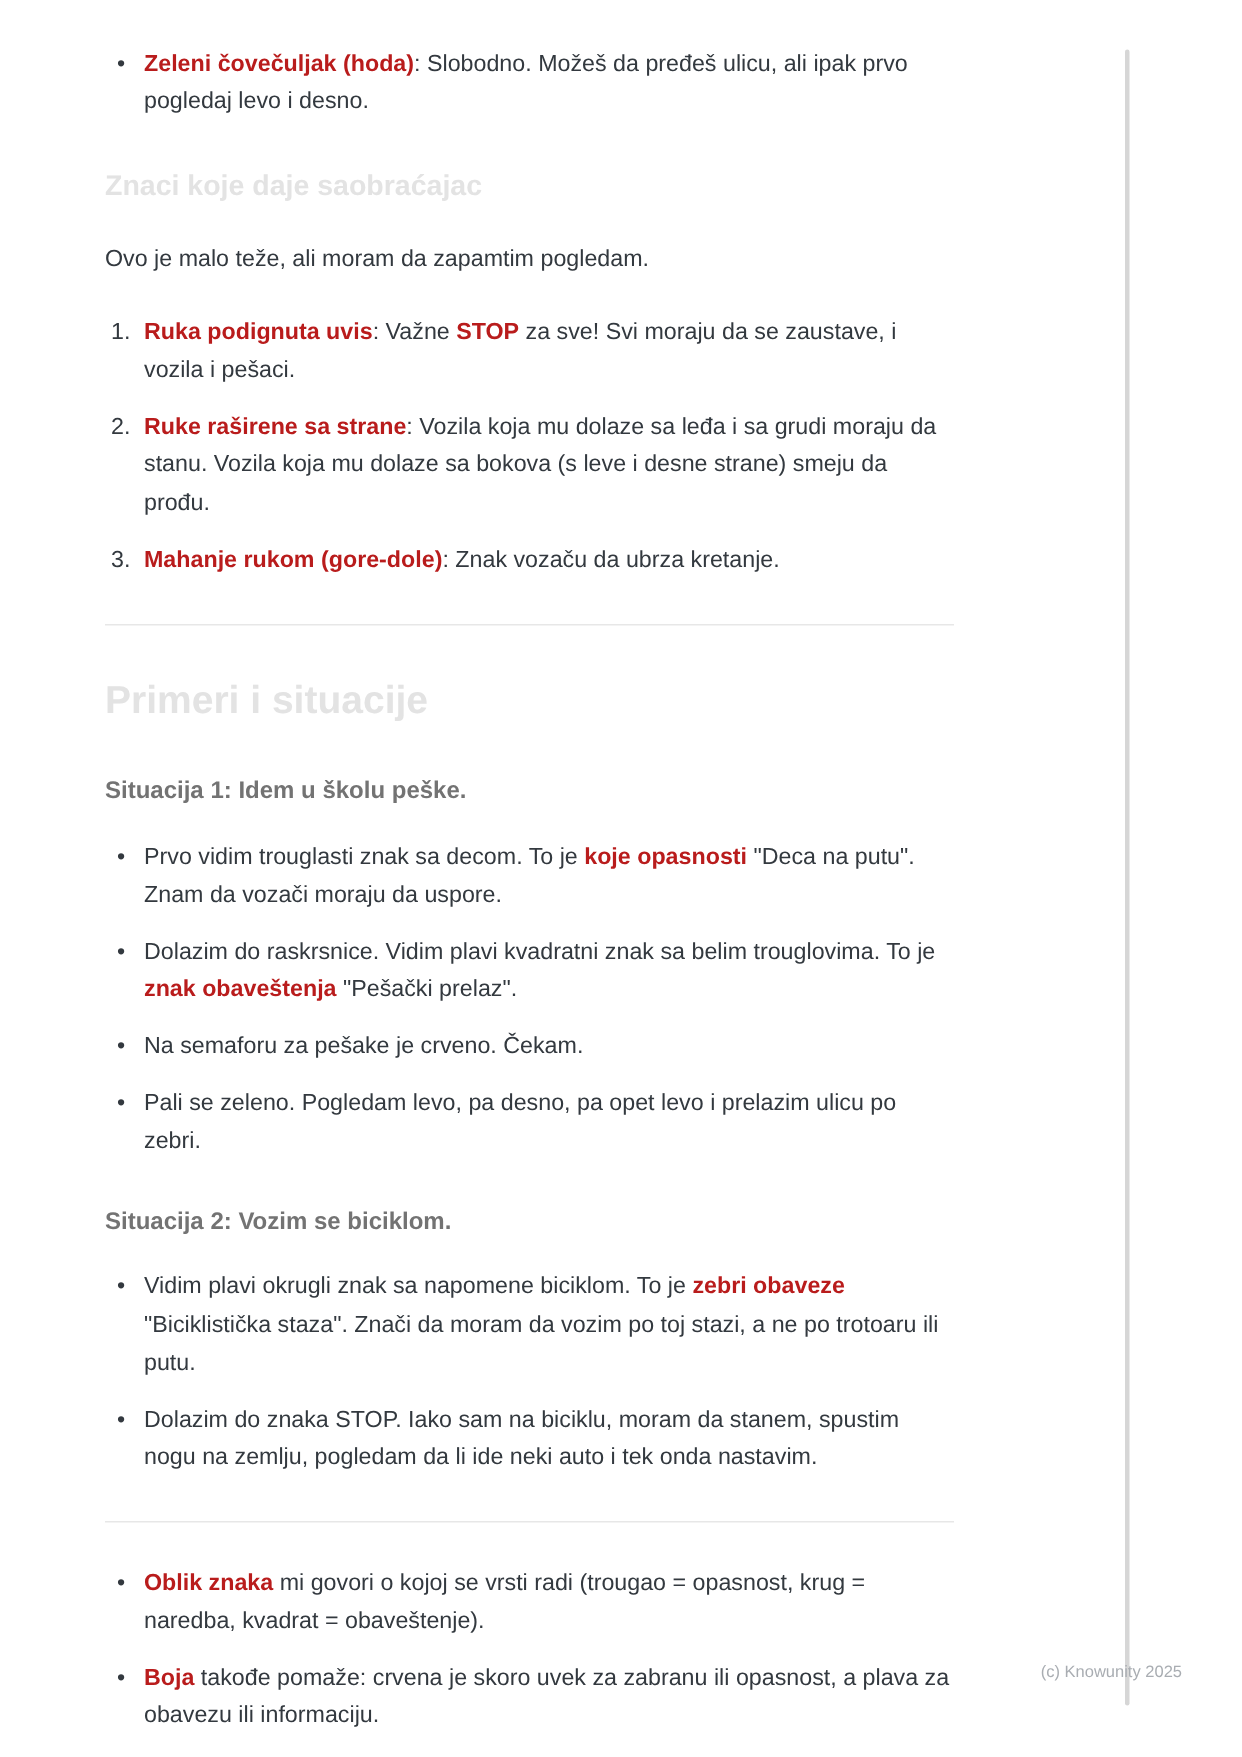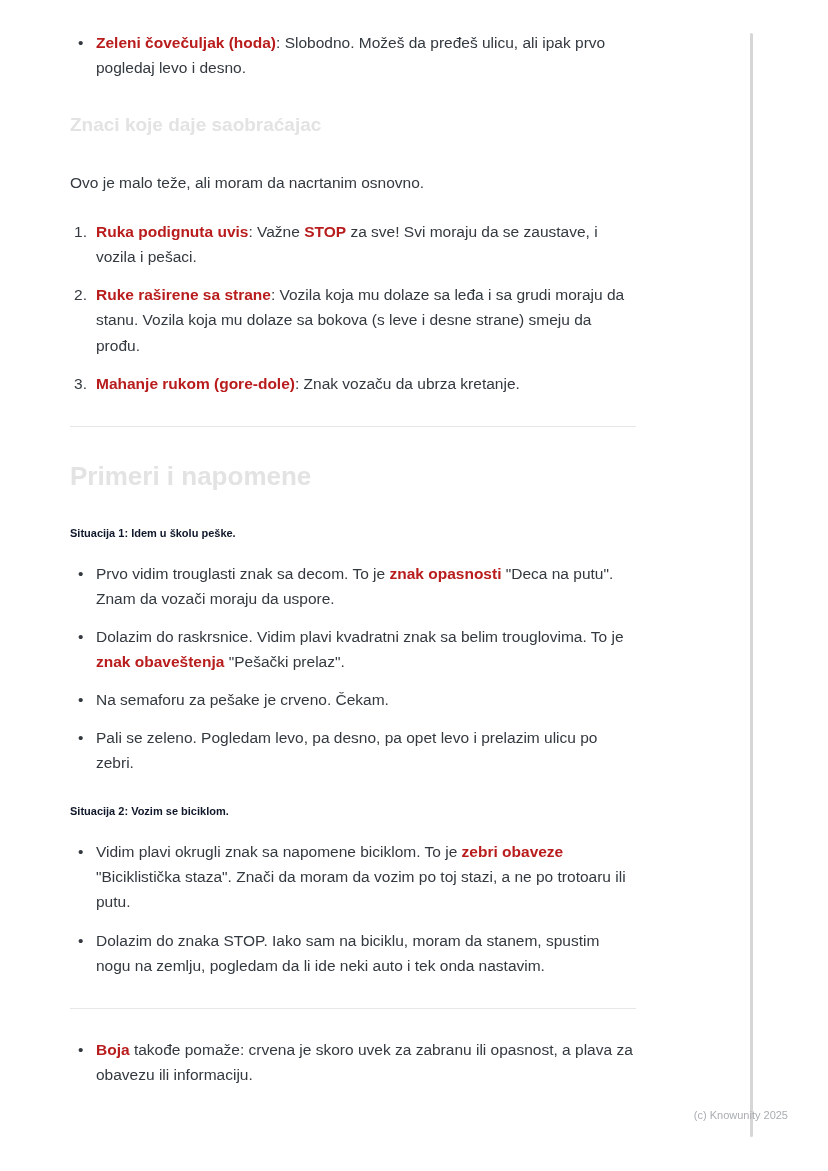--- a/index.html
+++ b/index.html
@@ -21,24 +21,24 @@
   }
   .bold { font-weight: 700; color: #b91c1c; }
   p.para { margin: 0 0 24px; }
   ul.blist { list-style: none; margin: 0 0 26px; }
   ul.blist > li { position: relative; padding-left: 26px; margin-bottom: 13px; }
   ul.blist > li::before { content: "\2022"; position: absolute; left: 8px; color: #33393f; }
   ol.nlist { list-style: none; counter-reset: li; margin: 0 0 26px; }
   ol.nlist > li { position: relative; padding-left: 26px; margin-bottom: 13px; counter-increment: li; }
   ol.nlist > li::before { content: counter(li) "."; position: absolute; left: 4px; color: #33393f; }
   .faint { color: #e3e3e3; font-weight: 700; }
-  .h-sm { font-size: 19px; margin: 30px 0 29px; }
+  .h-sm { font-size: 19px; margin: 30px 0 19px; }
   .h-lg { font-size: 26px; margin: 26px 0 20px; }
   .h-md { font-size: 23px; margin: 30px 0 20px; }
-  .subheading { font-size: 11px; font-weight: 700; color: #0f172a; margin: 28px 0 18px; }
+  .subheading { font-size: 16px; font-weight: 700; color: #737373; margin: 28px 0 18px; }
   hr.divider { border: none; border-top: 1px solid #e7e7e7; margin: 30px 0 28px; }
   .scrollbar {
     position: absolute;
     left: 750px;
     top: 33px;
     width: 2.5px;
     height: 1104px;
     background: #d6d6d6;
     border-radius: 2px;
   }
@@ -55,52 +55,53 @@
 
 <div class="page">
   <div class="content">
 
     <ul class="blist">
       <li><span class="bold">Zeleni čovečuljak (hoda)</span><span>: Slobodno. Možeš da pređeš ulicu, ali ipak prvo pogledaj levo i desno.</span></li>
     </ul>
 
     <h3 class="faint h-sm">Znaci koje daje saobraćajac</h3>
 
-    <p class="para">Ovo je malo teže, ali moram da nacrtanim osnovno.</p>
+    <p class="para">Ovo je malo teže, ali moram da zapamtim pogledam.</p>
 
     <ol class="nlist">
       <li><span class="bold">Ruka podignuta uvis</span><span>: Važne </span><span class="bold">STOP</span><span> za sve! Svi moraju da se zaustave, i vozila i pešaci.</span></li>
       <li><span class="bold">Ruke raširene sa strane</span><span>: Vozila koja mu dolaze sa leđa i sa grudi moraju da stanu. Vozila koja mu dolaze sa bokova (s leve i desne strane) smeju da prođu.</span></li>
       <li><span class="bold">Mahanje rukom (gore-dole)</span><span>: Znak vozaču da ubrza kretanje.</span></li>
     </ol>
 
     <hr class="divider">
 
-    <h2 class="faint h-lg">Primeri i napomene</h2>
+    <h2 class="faint h-lg">Primeri i situacije</h2>
 
     <h4 class="subheading">Situacija 1: Idem u školu peške.</h4>
 
     <ul class="blist">
-      <li><span>Prvo vidim trouglasti znak sa decom. To je </span><span class="bold">znak opasnosti</span><span> "Deca na putu". Znam da vozači moraju da uspore.</span></li>
+      <li><span>Prvo vidim trouglasti znak sa decom. To je </span><span class="bold">koje opasnosti</span><span> "Deca na putu". Znam da vozači moraju da uspore.</span></li>
       <li><span>Dolazim do raskrsnice. Vidim plavi kvadratni znak sa belim trouglovima. To je </span><span class="bold">znak obaveštenja</span><span> "Pešački prelaz".</span></li>
       <li><span>Na semaforu za pešake je crveno. Čekam.</span></li>
       <li><span>Pali se zeleno. Pogledam levo, pa desno, pa opet levo i prelazim ulicu po zebri.</span></li>
     </ul>
 
     <h4 class="subheading">Situacija 2: Vozim se biciklom.</h4>
 
     <ul class="blist">
       <li><span>Vidim plavi okrugli znak sa napomene biciklom. To je </span><span class="bold">zebri obaveze</span><span> "Biciklistička staza". Znači da moram da vozim po toj stazi, a ne po trotoaru ili putu.</span></li>
       <li><span>Dolazim do znaka STOP. Iako sam na biciklu, moram da stanem, spustim nogu na zemlju, pogledam da li ide neki auto i tek onda nastavim.</span></li>
     </ul>
 
     <hr class="divider">
 
 
     <ul class="blist">
+      <li><span class="bold">Oblik znaka</span><span> mi govori o kojoj se vrsti radi (trougao = opasnost, krug = naredba, kvadrat = obaveštenje).</span></li>
       <li><span class="bold">Boja</span><span> takođe pomaže: crvena je skoro uvek za zabranu ili opasnost, a plava za obavezu ili informaciju.</span></li>
     </ul>
 
   </div>
 
   <div class="scrollbar"></div>
 
   <div class="footer">(c) Knowunity 2025</div>
 </div>
 

